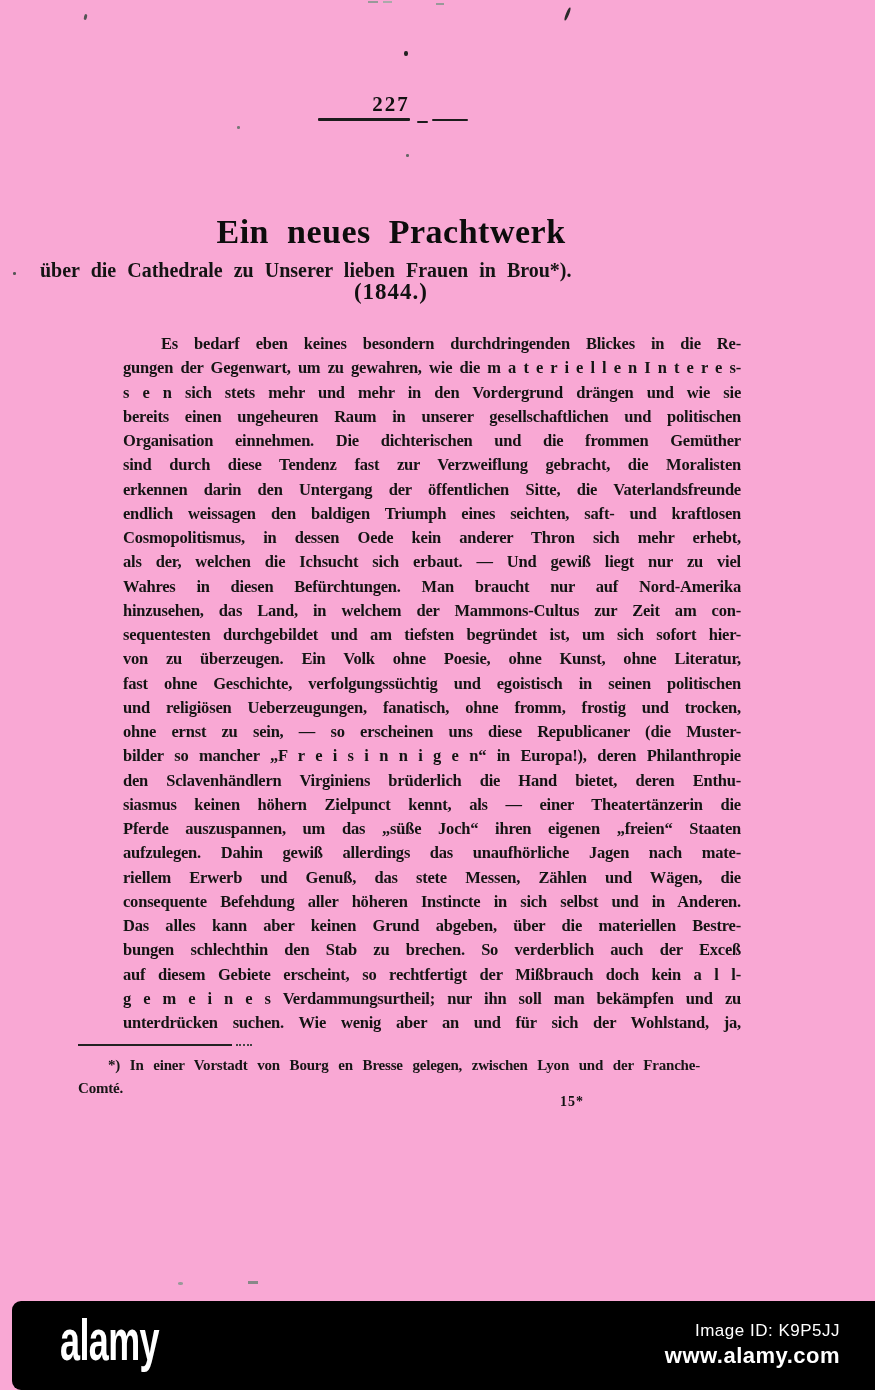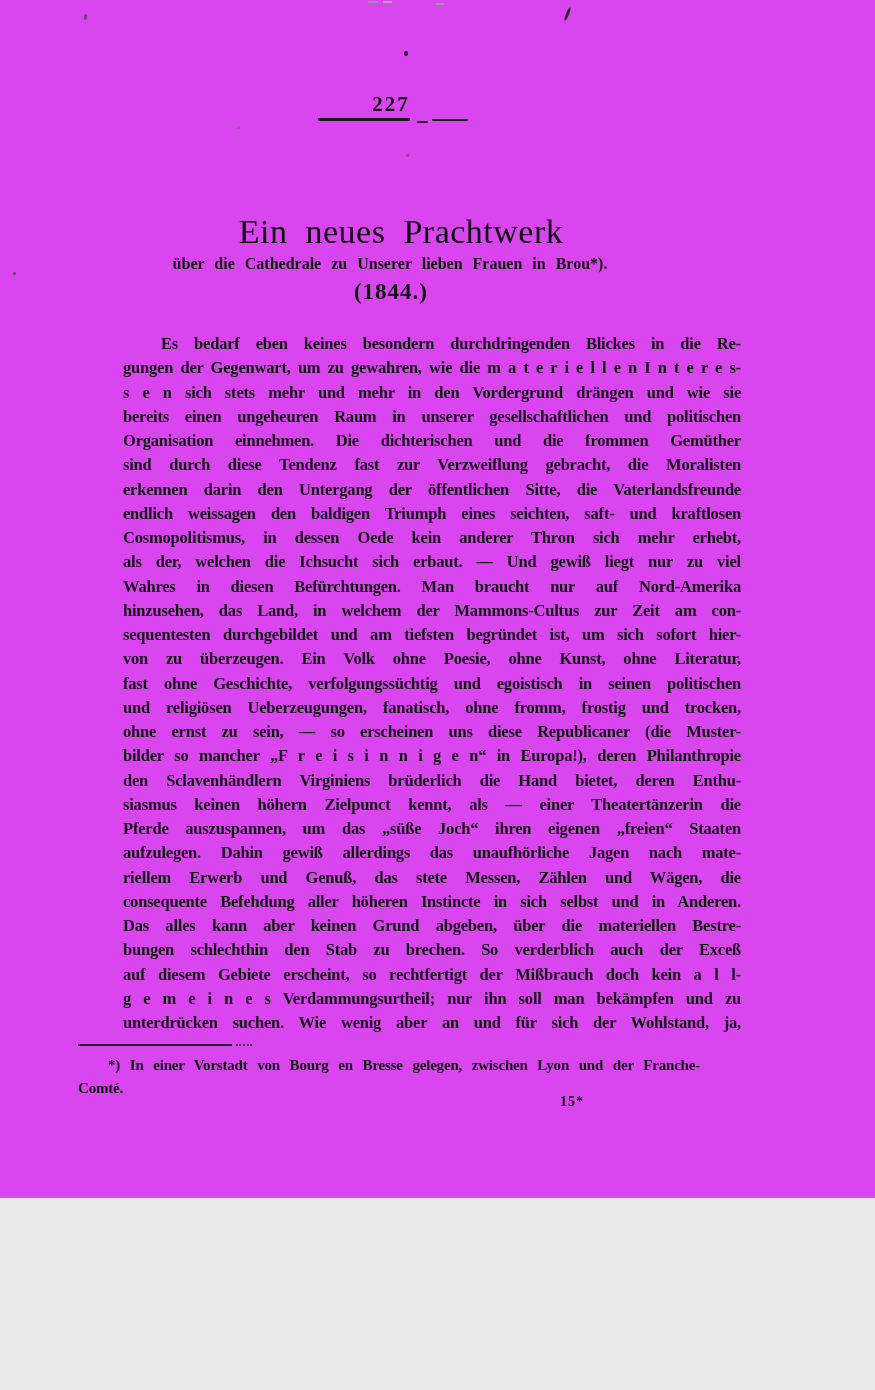--- a/index.html
+++ b/index.html
@@ -1,31 +1,31 @@
 <!DOCTYPE html>
 <html><head>
 <meta charset="utf-8">
 <style>
   html,body{margin:0;padding:0;}
   body{width:875px;height:1390px;background:#e9e9e9;font-family:"Liberation Serif","DejaVu Serif",serif;}
-  .page{position:relative;width:875px;height:1198px;background:#d946ef;overflow:hidden;color:#151515;}
+  .page{position:relative;width:875px;height:1390px;background:#f9a8d4;overflow:hidden;color:#151515;}
 
   
   .speck{position:absolute;display:block;background:#555;border-radius:45%;}
 
   
   .page-number{position:absolute;left:82px;top:92px;width:618px;text-align:center;
     font-size:21px;font-weight:bold;letter-spacing:2px;color:#111;}
   .rule{position:absolute;background:#1c1c1c;border-radius:1px;}
 
   
-  .title{position:absolute;left:92px;top:190px;width:618px;text-align:center;
-    font-size:34px;font-weight:normal;word-spacing:9px;letter-spacing:.5px;color:#0d0d0d;}
-  .subtitle{position:absolute;left:40px;top:242px;width:700px;text-align:center;
-    font-size:16px;font-weight:bold;word-spacing:6px;color:#141414;}
+  .title{position:absolute;left:82px;top:190px;width:618px;text-align:center;
+    font-size:34px;font-weight:bold;word-spacing:9px;letter-spacing:.5px;color:#0d0d0d;}
+  .subtitle{position:absolute;left:40px;top:242px;width:700px;
+    font-size:20px;font-weight:bold;word-spacing:6px;color:#141414;}
   .yearline{position:absolute;left:82px;top:279px;width:618px;text-align:center;
     font-size:23px;font-weight:bold;letter-spacing:1px;color:#111;}
 
   
   .body-text{position:absolute;left:82px;top:332px;width:618px;margin-left:41px;}
   .line{height:24.25px;line-height:24.25px;overflow:hidden;text-align:justify;
     font-size:16.5px;font-weight:bold;letter-spacing:-0.2px;color:#141414;}
   .line::after{content:"";display:inline-block;width:100%;}
   .line.indent{text-indent:38px;}
 

